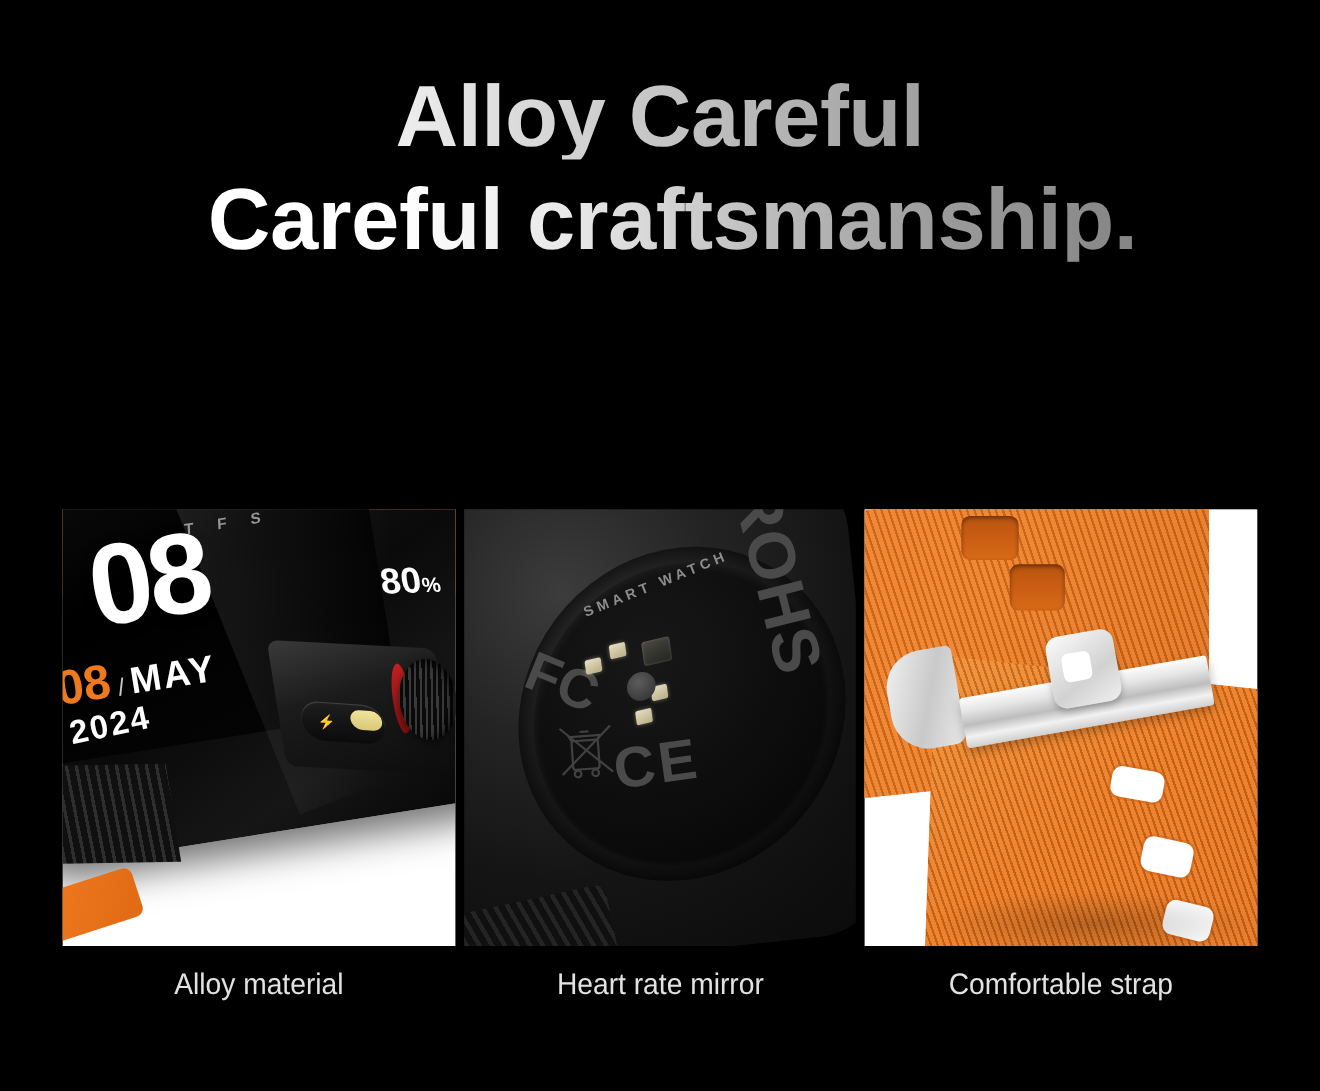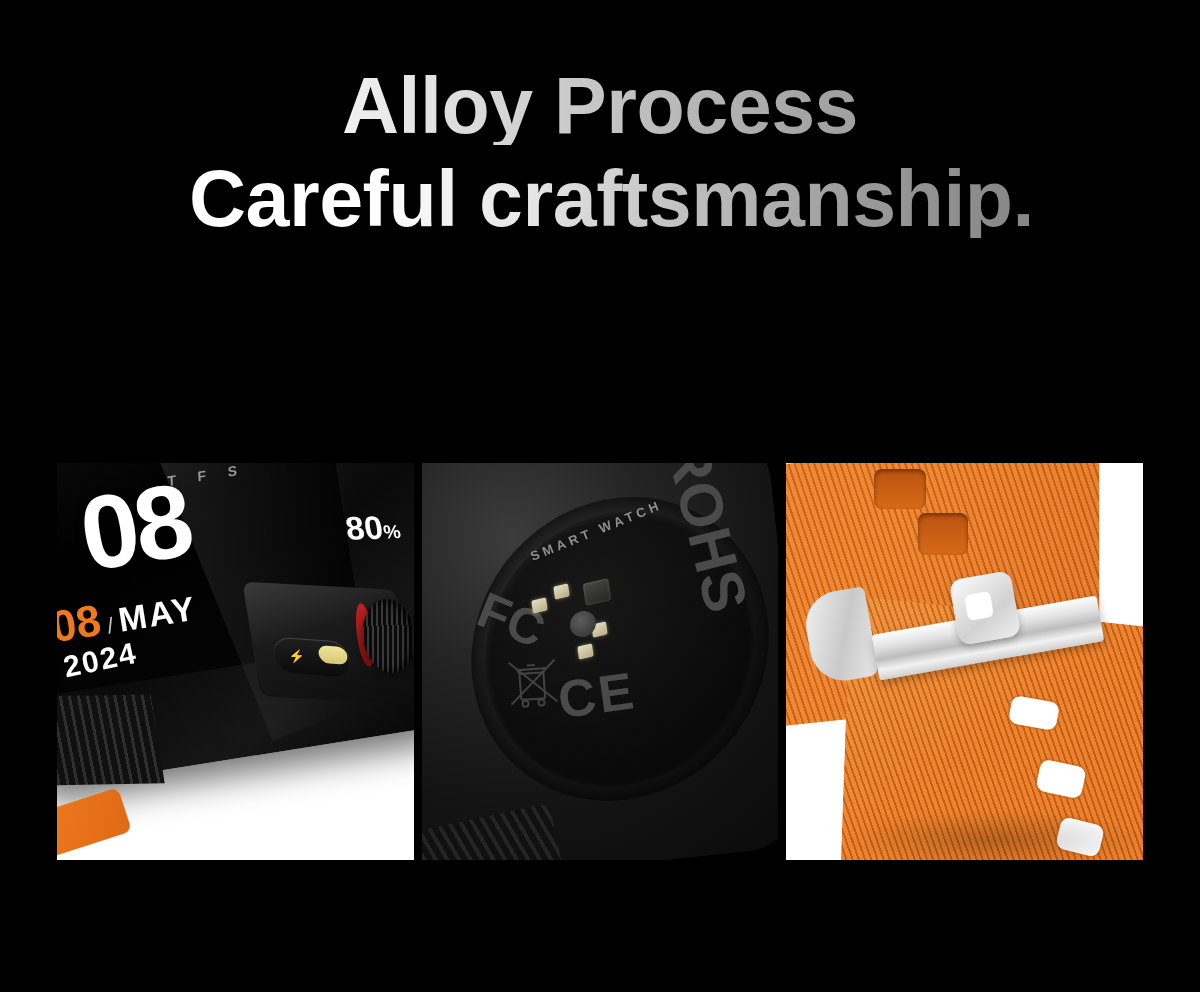--- a/index.html
+++ b/index.html
@@ -338,21 +338,21 @@
     font-weight:400;
     transform:scaleX(0.95);
   }
 </style>
 </head>
 <body>
 
 <div class="page">
 
   <div class="headline">
-    <div class="hl-line hl-line-1">Alloy Process</div>
+    <div class="hl-line hl-line-1">Alloy Careful</div>
     <div class="hl-line hl-line-2">Careful craftsmanship.</div>
   </div>
 
 
   <div class="photo-row">
 
     <div class="panel p1">
       <div class="p1-bg-orange"></div>
       <div class="p1-strap-top"></div>
       <div class="p1-body"></div>
@@ -424,14 +424,19 @@
 
       <div class="p3-buckle-tip"></div>
       <div class="p3-buckle"></div>
       <div class="p3-buckle-prong"></div>
       <div class="p3-prong-slot"></div>
       <div class="p3-shadow"></div>
     </div>
 
   </div>
 
+  <div class="caption-row">
+    <div class="caption">Alloy material</div>
+    <div class="caption">Heart rate mirror</div>
+    <div class="caption">Comfortable strap</div>
+  </div>
 
 </div>
 
 </body></html>

